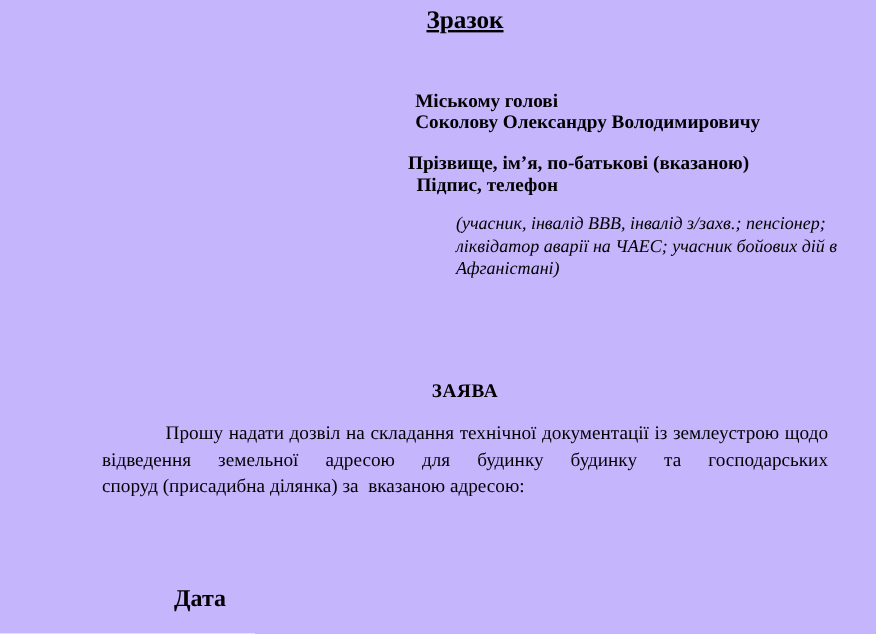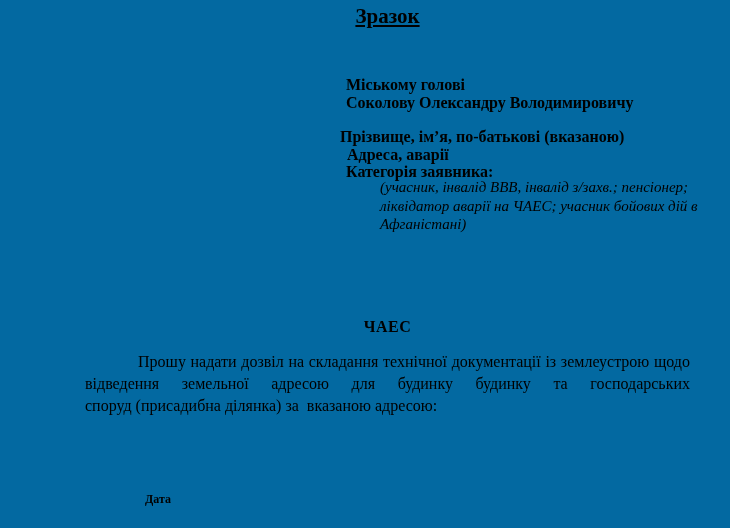--- a/index.html
+++ b/index.html
@@ -1,20 +1,20 @@
 <!DOCTYPE html>
 <html><head>
 <meta charset="utf-8">
 <style>
   html, body { margin: 0; padding: 0; background: #ffffff; }
   .page {
     position: relative;
     width: 730px;
     height: 528px;
-    background: #0369a1;
+    background: #c4b5fd;
     color: #000000;
     font-family: "Liberation Serif", "DejaVu Serif", serif;
     overflow: hidden;
   }
   .abs { position: absolute; }
 
   .title {
     left: 85px; top: 3px; width: 605px;
     text-align: center;
     font-size: 21px; font-weight: bold;
@@ -48,49 +48,48 @@
 
   .bodytext {
     left: 85px; top: 351px; width: 605px;
     font-size: 16px; font-weight: normal; line-height: 22px;
   }
   .jline { display: flex; justify-content: space-between; height: 22px; }
   .jline.indent { padding-left: 53px; }
   .jline span { white-space: pre; }
   .lastline { white-space: pre; height: 22px; }
 
-  .footer-label { font-size: 12px; font-weight: bold; line-height: 18px; white-space: nowrap; }
+  .footer-label { font-size: 20px; font-weight: bold; line-height: 18px; white-space: nowrap; }
   .date-label { left: 145px; top: 490px; }
   .sign-label { left: 525px; top: 490px; margin-top: 42px; }
 </style>
 </head>
 <body>
 
 <div class="page">
 
   <div class="abs title">Зразок</div>
 
   <div class="abs addressee">
     <div>Міському голові</div>
     <div>Соколову Олександру Володимировичу</div>
   </div>
 
   <div class="abs label l-name">Прізвище, ім’я, по-батькові (вказаною)</div>
 
-  <div class="abs label l-addr">Адреса, аварії</div>
+  <div class="abs label l-addr">Підпис, телефон</div>
 
-  <div class="abs label l-cat">Категорія заявника:</div>
 
   <div class="abs note">
     <div>(учасник, інвалід ВВВ, інвалід з/захв.; пенсіонер;</div>
     <div>ліквідатор аварії на ЧАЕС; учасник бойових дій в</div>
     <div>Афганістані)</div>
   </div>
 
-  <div class="abs heading">ЧАЕС</div>
+  <div class="abs heading">ЗАЯВА</div>
 
   <div class="abs bodytext">
     <div class="jline indent">
         <span>Прошу</span>
         <span>надати</span>
         <span>дозвіл</span>
         <span>на</span>
         <span>складання</span>
         <span>технічної</span>
         <span>документації</span>

